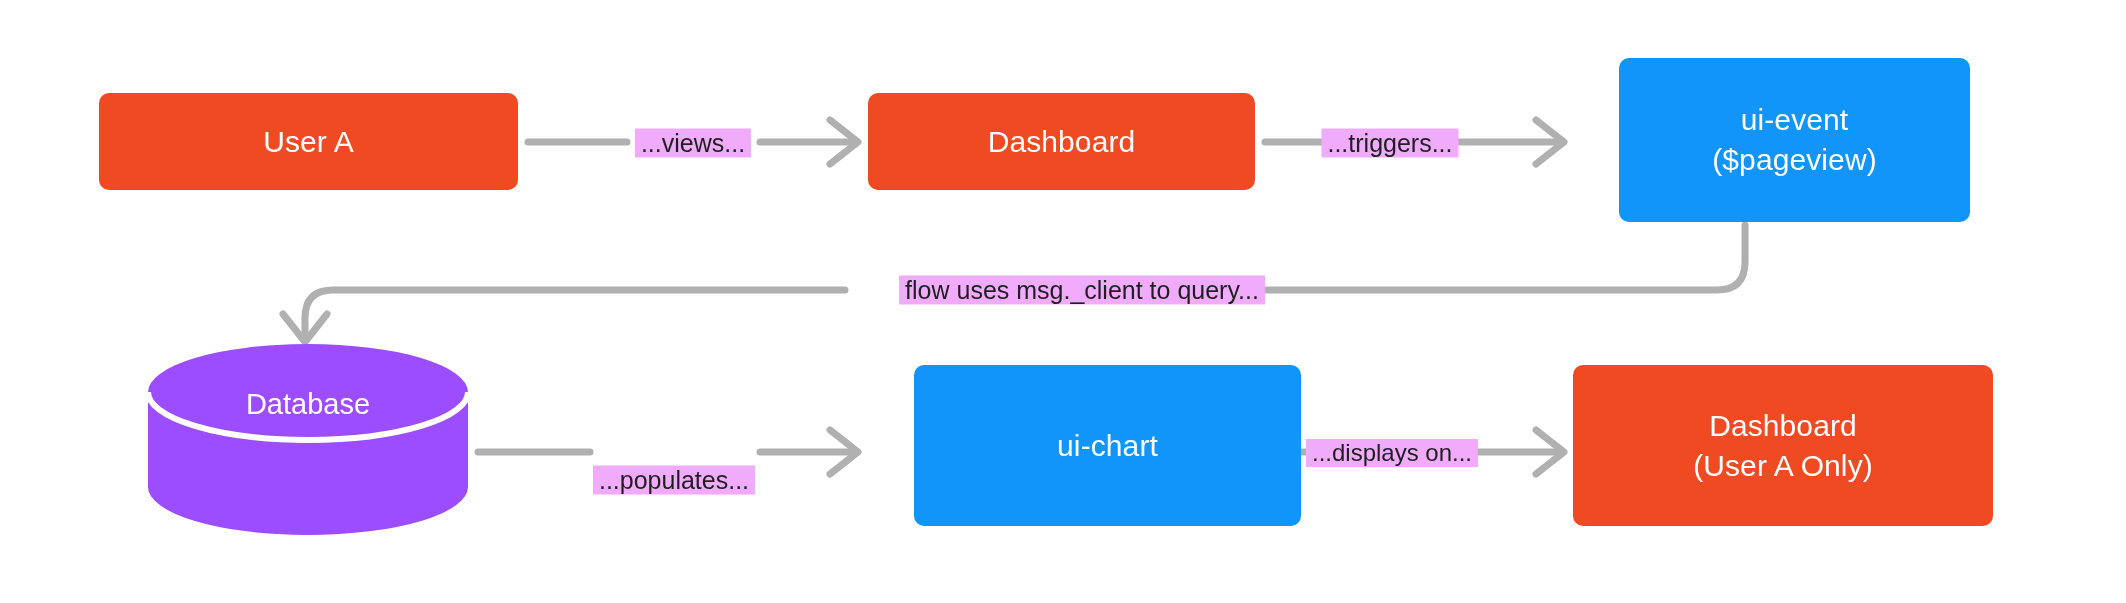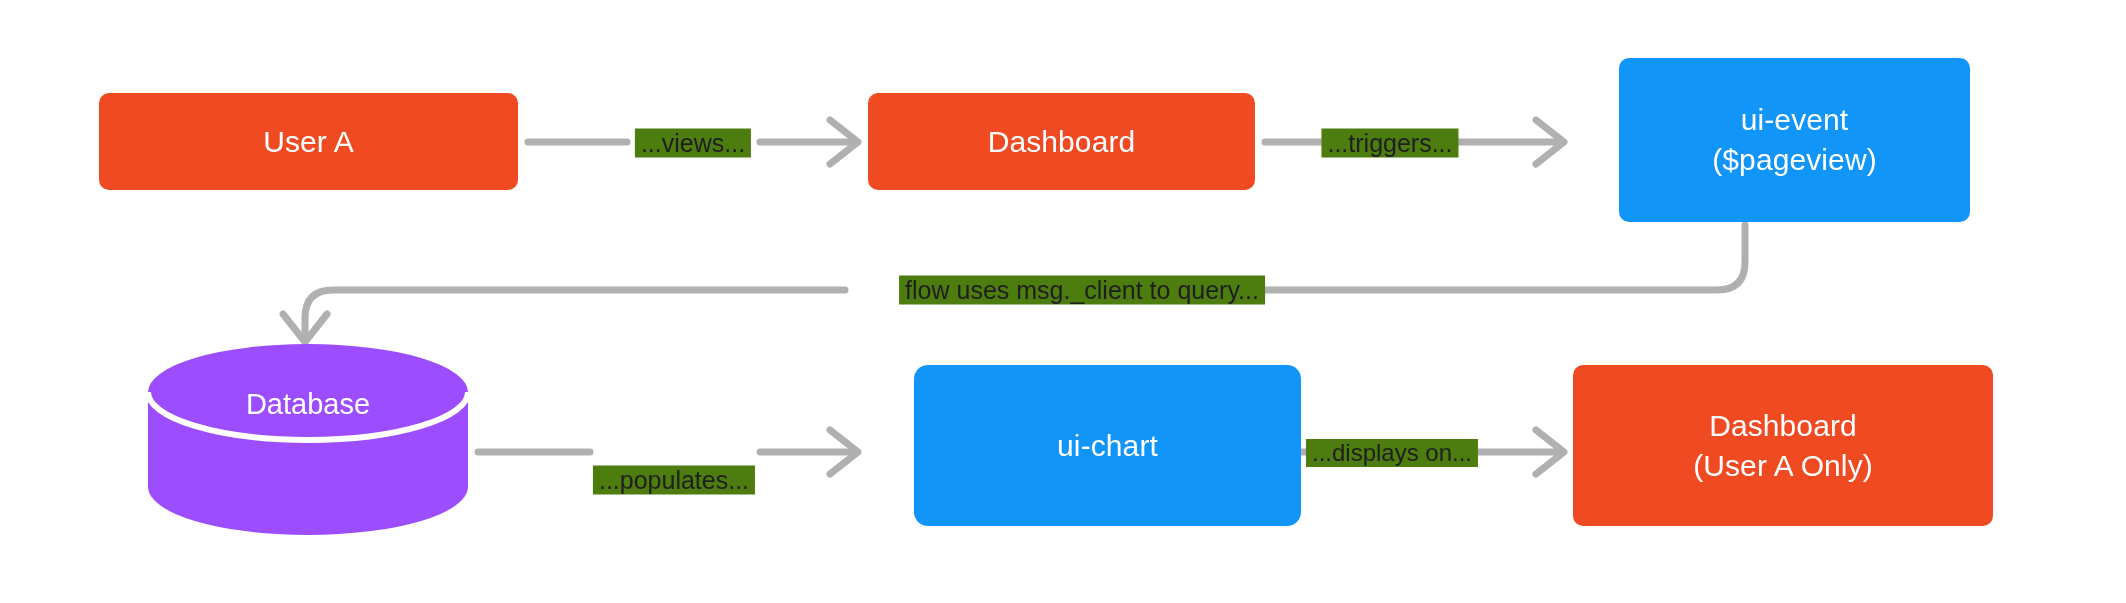--- a/index.html
+++ b/index.html
@@ -36,21 +36,21 @@
     white-space: nowrap;
   }
   .node-orange { background: #f04a23; }
   .node-blue   { background: #1295f9; margin-left: 46px; }
 
   .edge-label {
     position: absolute;
     color: #1f1f1f;
     white-space: nowrap;
     transform: translate(-50%, -50%);
-    background: #4d7c0f;
+    background: #f0abfc;
     padding: 0 6px;
   }
   svg.edges {
     position: absolute;
     left: 0;
     top: 0;
     width: 2126px;
     height: 603px;
     overflow: visible;
   }
@@ -119,21 +119,21 @@
     <span class="line1">Dashboard</span>
   </div>
 
   <div class="node node-blue" style="left:1573px; top:58px; width:351px; height:164px; font-size:30px;">
     <span class="line1">ui-event</span>
     <span class="line2">($pageview)</span>
   </div>
 
   <div class="cyl-label" style="left:308px; top:404px; font-size:29px;">Database</div>
 
-  <div class="node node-blue" style="left:868px; top:365px; width:387px; height:161px; font-size:30px;border-radius:14px;">
+  <div class="node node-blue" style="left:868px; top:365px; width:387px; height:161px; font-size:30px;">
     <span class="line1">ui-chart</span>
   </div>
 
   <div class="node node-orange" style="left:1573px; top:365px; width:420px; height:161px; font-size:30px;">
     <span class="line1">Dashboard</span>
     <span class="line2">(User A Only)</span>
   </div>
 
   <div class="edge-label" style="left:693px; top:143px; font-size:25px;">...views...</div>
 

